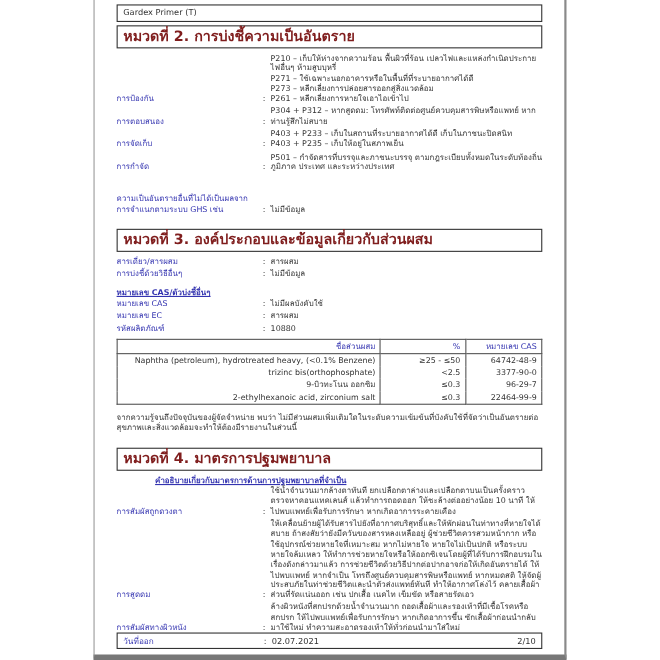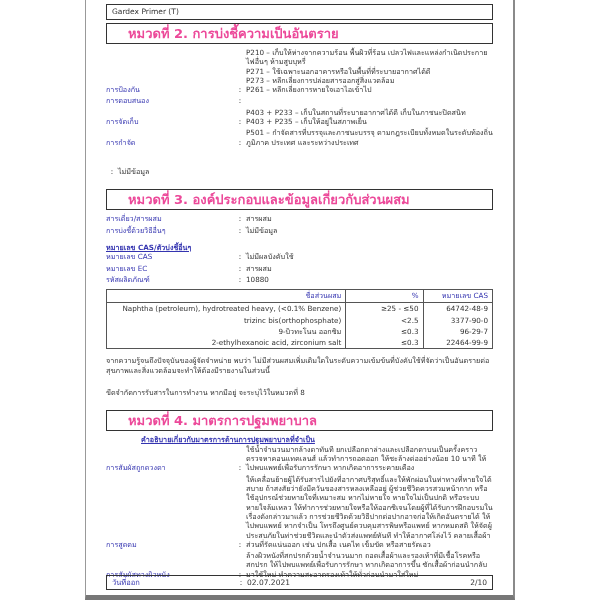--- a/index.html
+++ b/index.html
@@ -9,22 +9,22 @@
     position:absolute; left:85px; top:0; width:430px; height:600px;
     background:#fff;
     border-left:1px solid #999; border-right:2px solid #8a8a8a;
     border-bottom:5px solid #777;
   }
   .content { padding:4px 20px 0 20px; height:100%; position:relative; overflow:hidden; }
   .title-box {
     border:1px solid #333; padding:2px 5px; font-size:7.5px; line-height:10px; color:#333;
   }
   .section-box {
-    border:1px solid #333; padding:2px 21px; margin-top:3px;
-    font-size:13px; font-weight:bold; color:#ec4899; line-height:15px;
+    border:1px solid #333; padding:2px 5px; margin-top:3px;
+    font-size:13px; font-weight:bold; color:#7f1d1d; line-height:15px;
   }
   .rows { margin-top:4px; }
   .row { display:flex; align-items:flex-end; margin-bottom:2px; }
   .row .label { width:128px; flex:0 0 128px; color:#3434b0; font-size:7.2px; line-height:9.3px; }
   .row .colon { width:12px; flex:0 0 12px; text-align:center; font-size:7.2px; line-height:9.3px; color:#333; }
   .row .value { flex:1; font-size:7.2px; line-height:9.3px; white-space:pre-line; color:#333; }
   .gap-lg { margin-top:20px; }
   .gap-md { margin-top:13px; }
   .underline-heading {
     margin-top:8px; color:#3434b0; font-size:7.2px; line-height:9.5px;
@@ -76,33 +76,35 @@
         <div class="label">การป้องกัน</div>
         <div class="colon">:</div>
         <div class="value">P210 – เก็บให้ห่างจากความร้อน พื้นผิวที่ร้อน เปลวไฟและแหล่งกำเนิดประกายไฟอื่นๆ ห้ามสูบบุหรี่
 P271 – ใช้เฉพาะนอกอาคารหรือในพื้นที่ที่ระบายอากาศได้ดี
 P273 – หลีกเลี่ยงการปล่อยสารออกสู่สิ่งแวดล้อม
 P261 – หลีกเลี่ยงการหายใจเอาไอเข้าไป</div>
       </div>
       <div class="row">
         <div class="label">การตอบสนอง</div>
         <div class="colon">:</div>
+        <div class="value">P304 + P312 – หากสูดดม: โทรศัพท์ติดต่อศูนย์ควบคุมสารพิษหรือแพทย์ หากท่านรู้สึกไม่สบาย</div>
       </div>
       <div class="row">
         <div class="label">การจัดเก็บ</div>
         <div class="colon">:</div>
         <div class="value">P403 + P233 – เก็บในสถานที่ระบายอากาศได้ดี เก็บในภาชนะปิดสนิท
 P403 + P235 – เก็บให้อยู่ในสภาพเย็น</div>
       </div>
       <div class="row">
         <div class="label">การกำจัด</div>
         <div class="colon">:</div>
         <div class="value">P501 – กำจัดสารที่บรรจุและภาชนะบรรจุ ตามกฎระเบียบทั้งหมดในระดับท้องถิ่น ภูมิภาค ประเทศ และระหว่างประเทศ</div>
       </div>
       <div class="row gap-lg">
+        <div class="label">ความเป็นอันตรายอื่นที่ไม่ได้เป็นผลจากการจำแนกตามระบบ GHS เช่น</div>
         <div class="colon">:</div>
         <div class="value">ไม่มีข้อมูล</div>
       </div>
     </div>
 
     <div class="section-box gap-md">
       <span>หมวดที่ 3. องค์ประกอบและข้อมูลเกี่ยวกับส่วนผสม</span>
     </div>
 
     <div class="rows">
@@ -161,21 +163,20 @@
           </tr>
           <tr>
             <td>2-ethylhexanoic acid, zirconium salt</td>
             <td>≤0.3</td>
             <td>22464-99-9</td>
           </tr>
         </tbody>
       </table>
 
       <div class="note">จากความรู้จนถึงปัจจุบันของผู้จัดจำหน่าย พบว่า ไม่มีส่วนผสมเพิ่มเติมใดในระดับความเข้มข้นที่บังคับใช้ที่จัดว่าเป็นอันตรายต่อสุขภาพและสิ่งแวดล้อมจะทำให้ต้องมีรายงานในส่วนนี้</div>
-      <div class="note2">ขีดจำกัดการรับสารในการทำงาน หากมีอยู่ จะระบุไว้ในหมวดที่ 8</div>
     </div>
 
     <div class="section-box gap-md">
       <span>หมวดที่ 4. มาตรการปฐมพยาบาล</span>
     </div>
 
     <div class="rows">
       <div class="underline-heading" style="margin-top:1px;margin-left:35px;">คำอธิบายเกี่ยวกับมาตรการด้านการปฐมพยาบาลที่จำเป็น</div>
 
       <div class="row">

